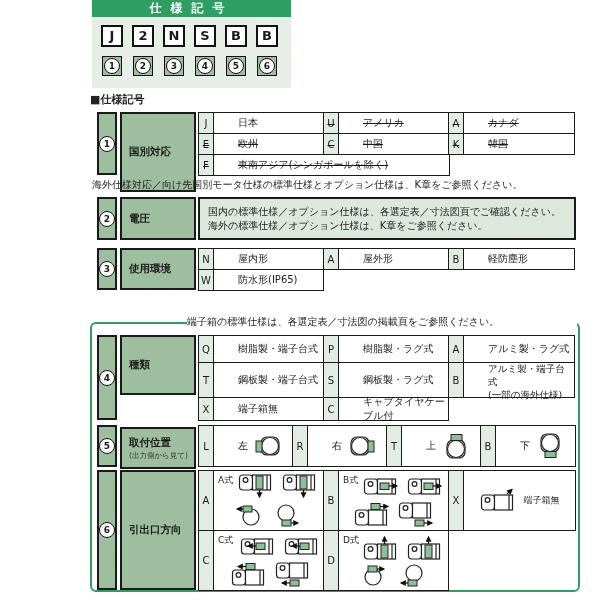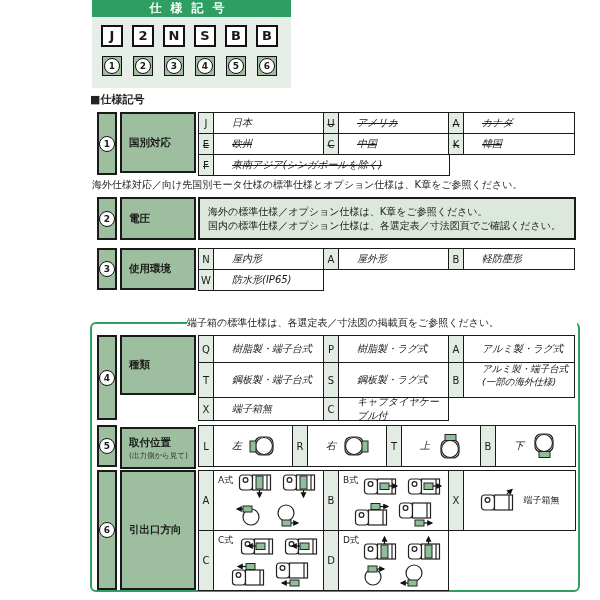--- a/index.html
+++ b/index.html
@@ -22,32 +22,32 @@
   
   .tblnum{position:absolute;width:20px;background:#9dbf9f;border:2px solid #1a1a1a;box-sizing:border-box;
           display:flex;align-items:center;justify-content:center;}
   .tblnum .num-circle{background:#fff;}
   .tbllabel{position:absolute;width:76px;background:#9dbf9f;border:2px solid #1a1a1a;box-sizing:border-box;
             display:flex;flex-direction:column;justify-content:center;padding-left:7px;font-size:10.5px;font-weight:600;}
   .tbllabel .sub{font-size:7.5px;font-weight:400;color:#333;margin-top:1px;}
   .c{position:absolute;border:1px solid #1a1a1a;box-sizing:border-box;font-size:10px;
      display:flex;align-items:center;background:#fff;}
   .code{background:#e3ece3;justify-content:center;}
-  .val{padding-left:18px;font-style:italic;}
+  .val{padding-left:24px;}
   .struck{text-decoration:line-through;}
   .note{position:absolute;font-size:10px;color:#222;white-space:nowrap;}
 
   
   .tbox-frame{position:absolute;left:55px;top:322px;width:490px;height:270px;
               border:2px solid #2f9e63;border-radius:6px;box-sizing:border-box;}
   .tbox-label{position:absolute;left:57px;top:314px;width:90px;height:18px;background:#d9e6d9;
               border:2px solid #2f9e63;box-sizing:border-box;font-size:10px;font-weight:bold;color:#14522e;
               text-align:center;line-height:14px;letter-spacing:3px;}
   .tbox-note{position:absolute;left:152px;top:314px;width:390px;height:18px;background:#fff;
-             font-size:10px;line-height:18px;white-space:nowrap;}
+             font-size:10px;line-height:18px;white-space:nowrap;font-family:Liberation Mono, monospace;}
 
   
   .dlabel{position:absolute;top:3px;left:4px;font-size:9px;color:#222;}
   .drow{display:flex;gap:8px;align-items:center;justify-content:center;}
   .diag{flex-direction:column;justify-content:center;gap:1px;}
   .ln{fill:#fff;stroke:#222;stroke-width:1.2;}
   .gb{fill:#8fbe9a;stroke:#222;stroke-width:1;}
   .ar{stroke:#111;stroke-width:1.2;fill:none;}
   .xlab{font-size:9px;margin-left:8px;}
 </style>
@@ -202,21 +202,21 @@
         <span class="num-circle">6</span>
       </div>
   </div>
 
   <div class="sec-heading">■仕様記号</div>
 
   <div>
     <div class="tblnum" style="left:62px;top:112px;height:63px">
         <span class="num-circle">1</span>
       </div>
-    <div class="tbllabel" style="left:85px;top:112px;height:61px">
+    <div class="tbllabel" style="left:85px;top:112px;height:80px">
         <span>国別対応</span>
       </div>
     <div class="c code" style="left:163px;top:112px;width:16px;height:22px">
         <span>J</span>
       </div>
     <div class="c val" style="left:178px;top:112px;width:111px;height:22px">
         <span>日本</span>
       </div>
     <div class="c code" style="left:288px;top:112px;width:16px;height:22px">
         <span class="struck">U</span>
@@ -258,22 +258,22 @@
   <div class="note" style="left:57px;top:178px">海外仕様対応／向け先国別モータ仕様の標準仕様とオプション仕様は、K章をご参照ください。</div>
 
   <div>
     <div class="tblnum" style="left:62px;top:197px;height:43px">
         <span class="num-circle">2</span>
       </div>
     <div class="tbllabel" style="left:85px;top:197px;height:43px">
         <span>電圧</span>
       </div>
     <div class="c" style="left:163px;top:197px;width:378px;height:43px;background:#dde8dc;border-width:2px;flex-direction:column;align-items:flex-start;justify-content:center;padding-left:8px">
+      <div>国内の標準仕様／オプション仕様は、各選定表／寸法図頁でご確認ください。</div>
       <div>海外の標準仕様／オプション仕様は、K章をご参照ください。</div>
-      <div>国内の標準仕様／オプション仕様は、各選定表／寸法図頁でご確認ください。</div>
     </div>
   </div>
 
   <div>
     <div class="tblnum" style="left:62px;top:248px;height:42px">
         <span class="num-circle">3</span>
       </div>
     <div class="tbllabel" style="left:85px;top:248px;height:42px">
         <span>使用環境</span>
       </div>

